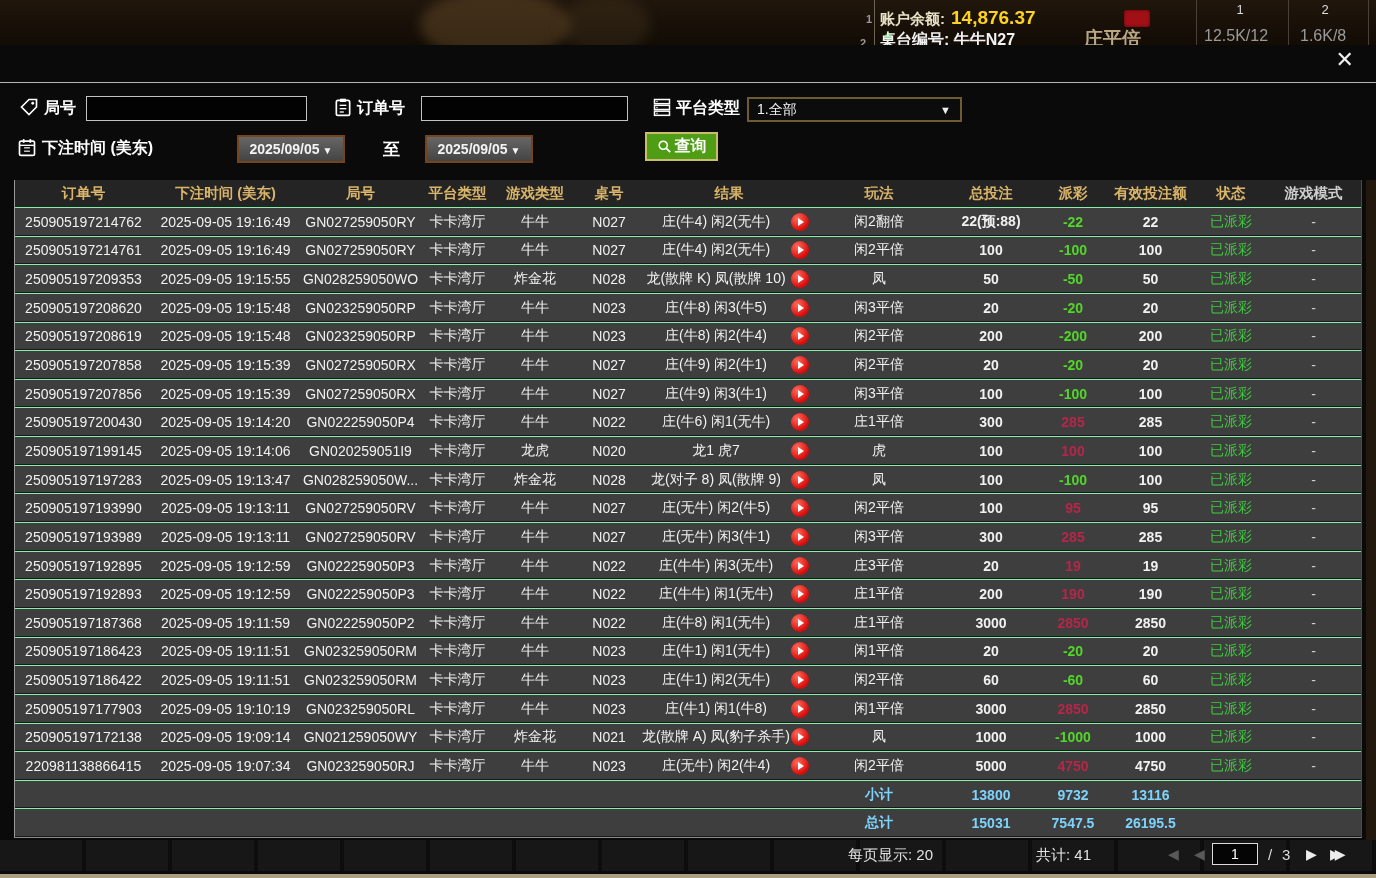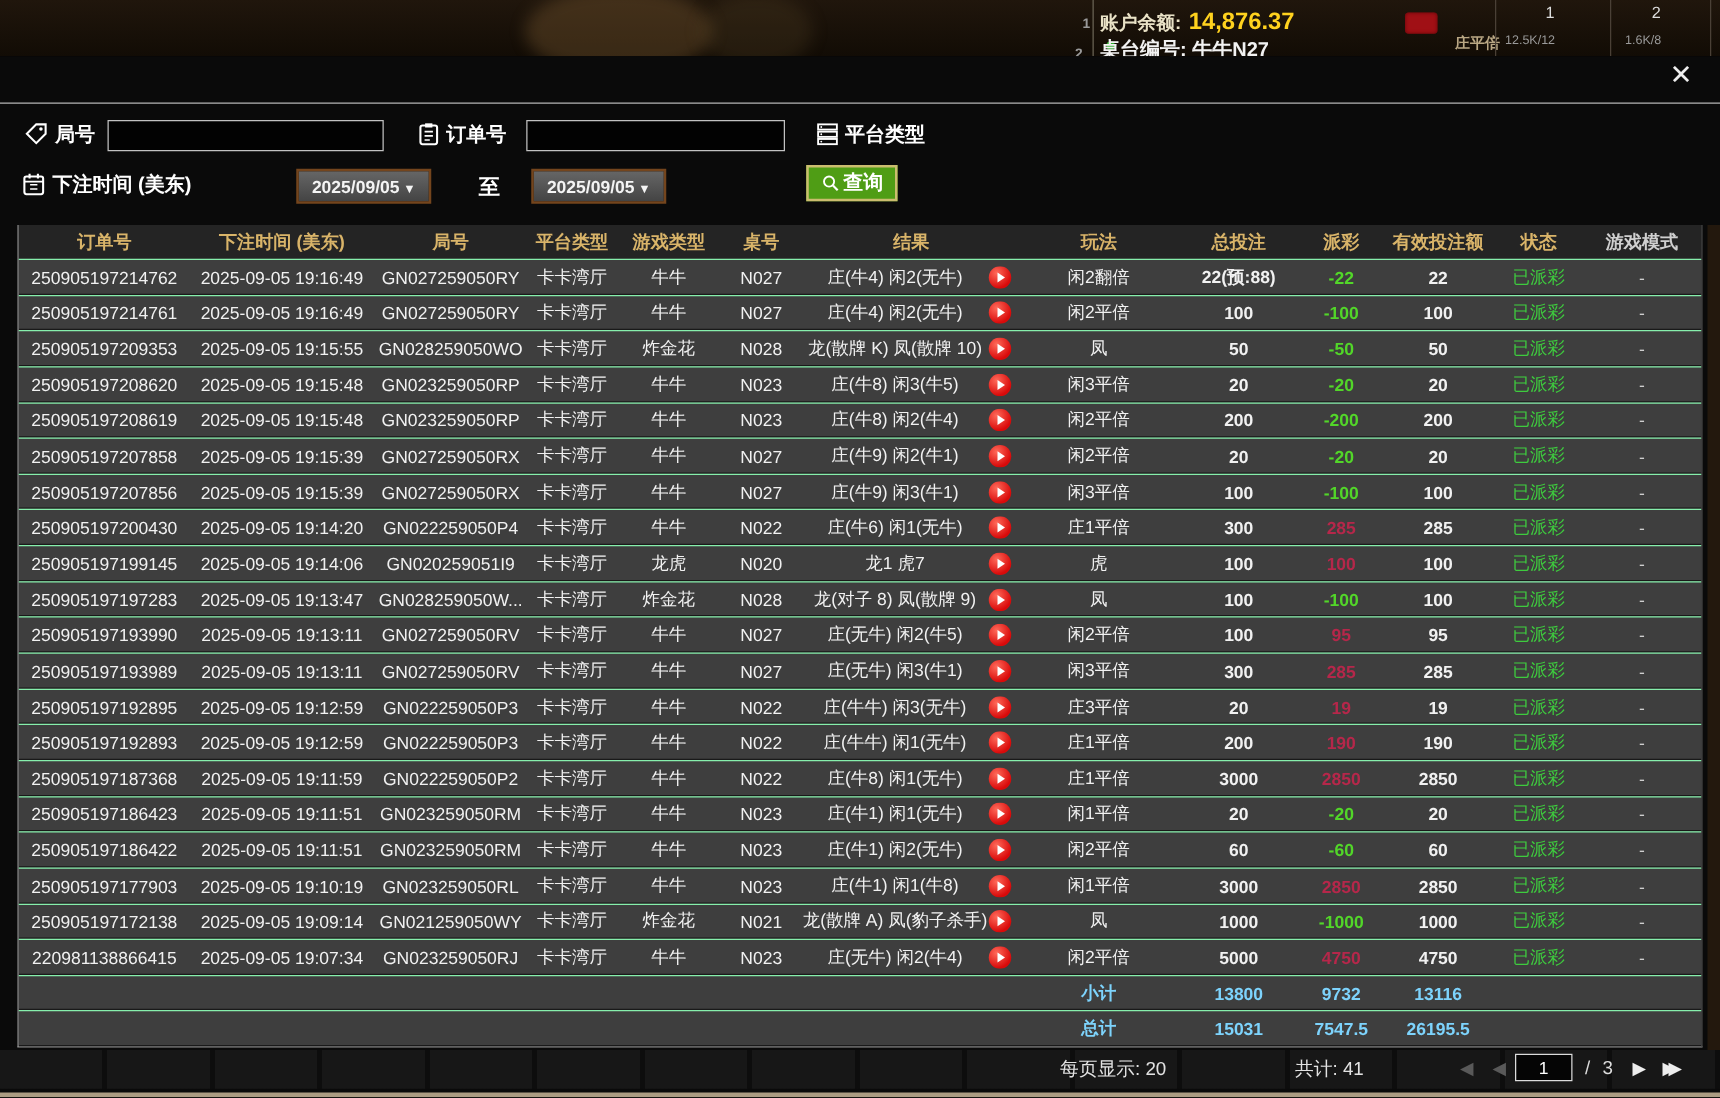--- a/index.html
+++ b/index.html
@@ -15,22 +15,22 @@
   .blob2{ left:560px; top:-5px;  width:90px;  height:60px; background:rgba(90,70,40,.25); }
   .vline{ position:absolute; width:1px; background:#4a4036; top:0; height:45px; }
   .balance-row{ position:absolute; left:880px; top:7px; font-size:15px; font-weight:bold; color:#e9e2c6; }
   .balance-val{ color:#ffd21e; font-size:19px; margin-left:6px;text-align:center; }
   .flag-badge{ position:absolute; left:1124px; top:10px; width:26px; height:17px;
                background:#a01015; border-radius:3px; box-shadow:inset 0 0 3px #5c0408; }
   .table-row-info{ position:absolute; left:880px; top:30px; font-size:16px; font-weight:bold; color:#f2f2f2; }
   .road-num{ position:absolute; color:#999; font-size:11px; font-weight:bold; }
   .road-dot{ position:absolute; width:7px; height:7px; border-radius:50%; background:#2fae2f; }
   .limits-col-num{ position:absolute; top:2px; color:#ddd; font-size:13px; text-align:center; }
-  .bet-mode{ position:absolute; left:1164px; top:26px; color:#b9a784; font-size:12px; font-weight:bold; }
-  .limit-val{ position:absolute; top:27px; color:#9a9a9a; font-size:10px; }
+  .bet-mode{ position:absolute; left:1084px; top:26px; color:#b9a784; font-size:19px; font-weight:bold; }
+  .limit-val{ position:absolute; top:27px; color:#9a9a9a; font-size:16px; }
 
   
   .dialog{ position:absolute; left:0; top:45px; width:1376px; height:833px; background:#0a0a0a; }
   .close-x{ position:absolute; right:22px; top:4px; color:#eee; font-size:22px; line-height:22px;
             cursor:pointer; font-weight:bold; }
   .title-sep{ position:absolute; left:0; top:37px; width:1376px; border-top:1px solid #b5b5b5; }
 
   .filters{ position:absolute; left:0; top:0; width:1376px; height:135px; color:#fff; }
   .f-label{ position:absolute; font-size:16px; font-weight:bold; color:#fff; }
   .f-icon{ position:absolute; width:20px; height:20px; }
@@ -145,20 +145,24 @@
 
       <svg class="f-icon" style="left:652px; top:52px;" viewBox="0 0 24 24">
         <rect x="3" y="3" width="18" height="5" fill="none" stroke="#fff" stroke-width="1.8"></rect>
         <rect x="3" y="10" width="18" height="5" fill="none" stroke="#fff" stroke-width="1.8"></rect>
         <rect x="3" y="17" width="18" height="5" fill="none" stroke="#fff" stroke-width="1.8"></rect>
         <circle cx="6" cy="5.5" r="0.9" fill="#fff"></circle>
           <circle cx="6" cy="12.5" r="0.9" fill="#fff"></circle>
           <circle cx="6" cy="19.5" r="0.9" fill="#fff"></circle>
       </svg>
       <div class="f-label" style="left:676px; top:53px;">平台类型</div>
+      <div class="plat-select">
+        <span>1.全部</span>
+        <span class="caret">▼</span>
+      </div>
 
       <svg class="f-icon" style="left:17px; top:92px;" viewBox="0 0 24 24">
         <rect x="3" y="5" width="18" height="17" rx="2" fill="none" stroke="#fff" stroke-width="2"></rect>
         <line x1="8" y1="2.5" x2="8" y2="7" stroke="#fff" stroke-width="2"></line>
         <line x1="16" y1="2.5" x2="16" y2="7" stroke="#fff" stroke-width="2"></line>
         <line x1="3" y1="10" x2="21" y2="10" stroke="#fff" stroke-width="1.6"></line>
         <line x1="8.5" y1="13" x2="15.5" y2="13" stroke="#fff" stroke-width="1.4"></line>
         <line x1="8.5" y1="17" x2="15.5" y2="17" stroke="#fff" stroke-width="1.4"></line>
       </svg>
       <div class="f-label" style="left:42px; top:93px;">下注时间 (美东)</div>

